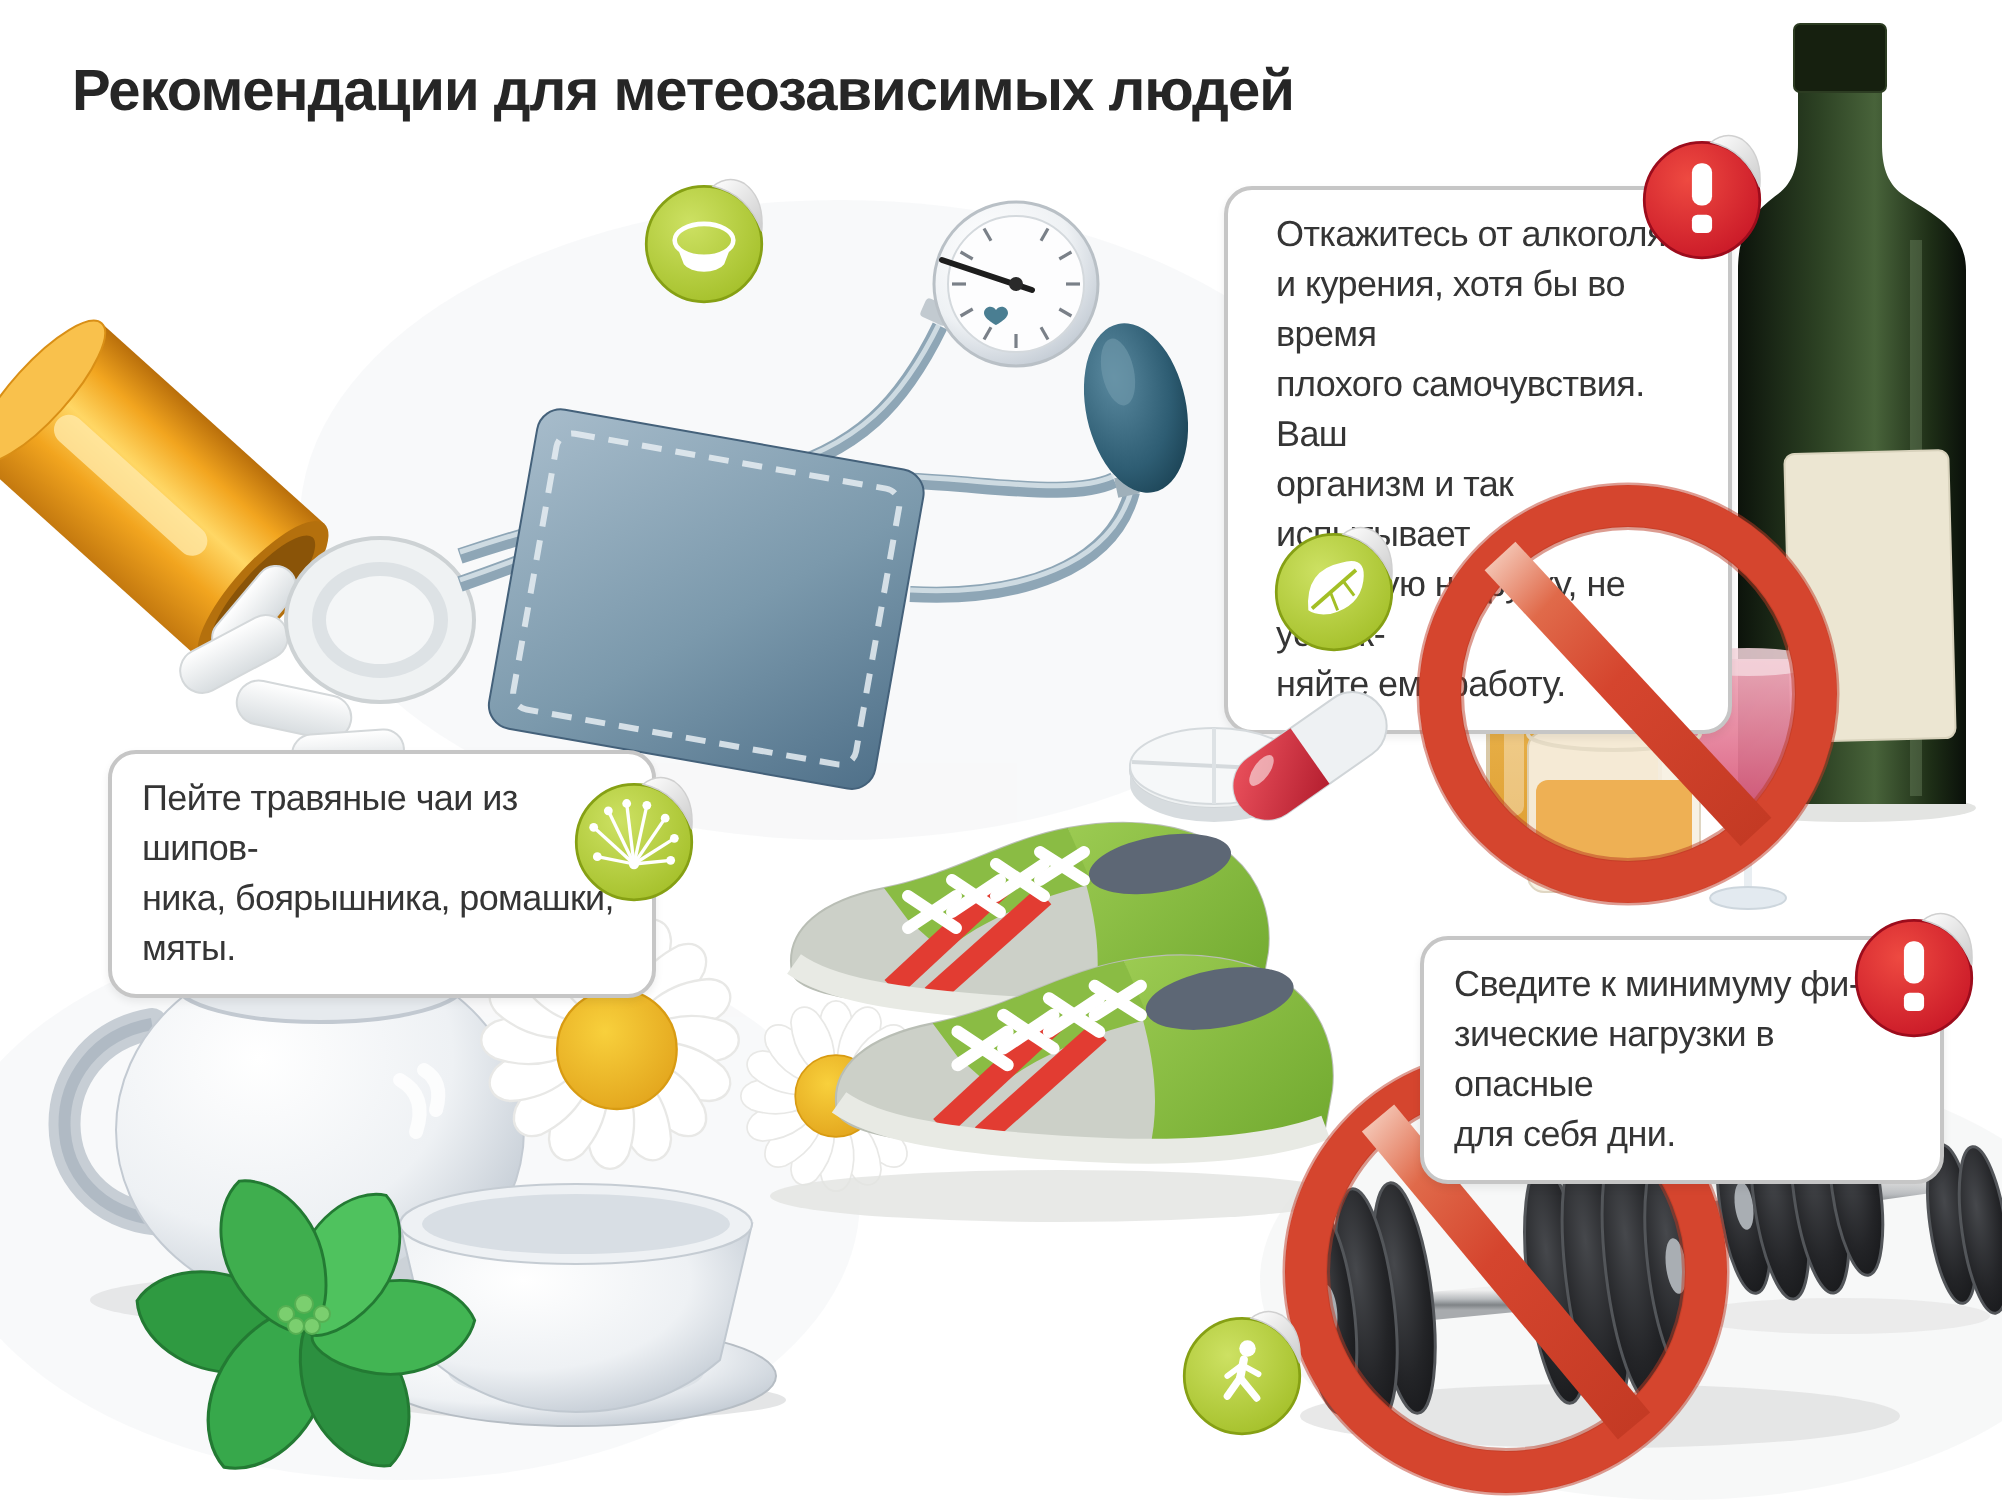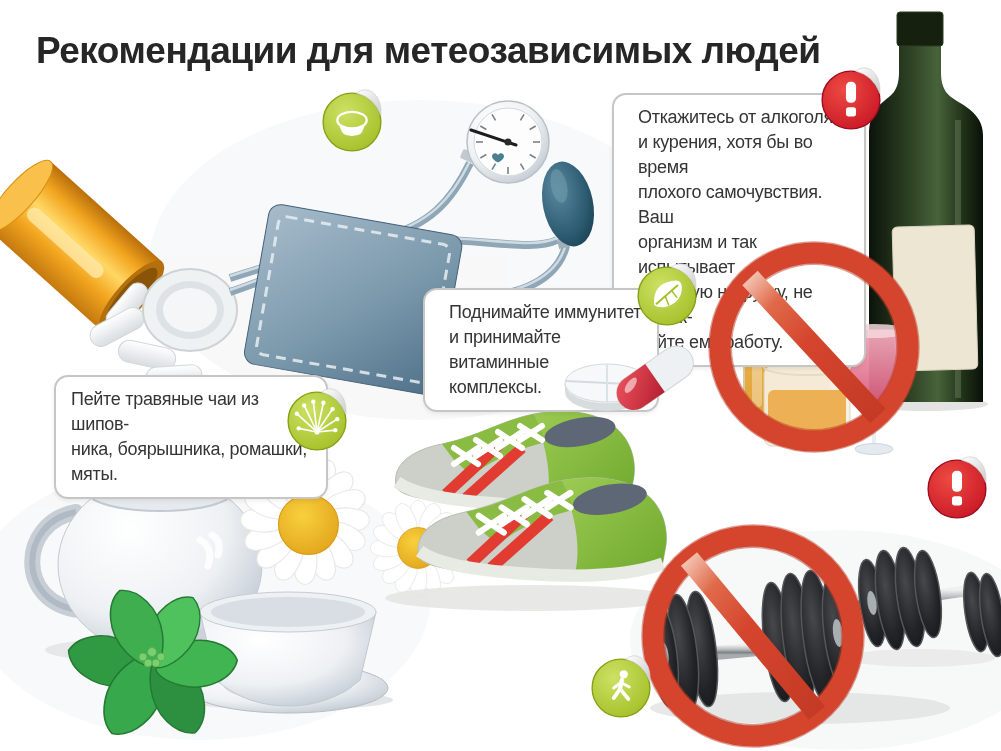--- a/index.html
+++ b/index.html
@@ -3,21 +3,21 @@
 <meta charset="utf-8">
 <style>
   html,body{margin:0;padding:0;background:#e9e9e9;}
   .stage{
     position:relative;width:1001px;height:751px;margin:0 auto;overflow:hidden;
     background:radial-gradient(120% 120% at 50% 45%, #ffffff 68%, #ececed 100%);
     font-family:"Liberation Sans", sans-serif;
   }
   .title{
     position:absolute;left:36px;top:30px;margin:0;
-    font-size:37px;font-weight:bold;color:#262626;letter-spacing:-0.5px;
+    font-size:29px;font-weight:bold;color:#262626;letter-spacing:-0.5px;
   }
   .illu,.overlay{position:absolute;left:0;top:0;}
   .illu{z-index:1;}
   .overlay{z-index:3;pointer-events:none;}
   .card{
     position:absolute;background:#ffffff;border:2px solid #c6c6c6;border-radius:14px;
     padding:10px 15px;box-sizing:border-box;z-index:4;
     box-shadow:0 2px 4px rgba(0,0,0,0.07);
   }
   .card.under{z-index:2;padding-left:24px;}
@@ -402,25 +402,20 @@
 <h1 class="title">Рекомендации для метеозависимых людей</h1>
 
 <div class="card under" style="left:612px;top:93px;width:254px;">
   <p>Откажитесь от алкоголя
 и курения, хотя бы во время
 плохого самочувствия. Ваш
 организм и так испытывает
 большую нагрузку, не услож-
 няйте ему работу.</p>
 </div>
-<div class="card under" style="left:423px;top:288px;width:236px;">
-  <p>Поднимайте иммунитет
-и принимайте витаминные
-комплексы.</p>
-</div>
 
 <svg class="overlay" width="1001" height="751" viewBox="0 0 1001 751">
   <g>
     <circle cx="814" cy="347" r="94" fill="none" stroke="#d5452e" stroke-width="21"></circle>
     <circle cx="814" cy="347" r="105" fill="none" stroke="#c03a25" stroke-width="1.5" opacity=".5"></circle>
     <circle cx="814" cy="347" r="83" fill="none" stroke="#b93a23" stroke-width="2" opacity=".5"></circle>
     <line x1="750" y1="278" x2="878" y2="416" stroke="url(#redSlash)" stroke-width="21"></line>
   </g>
   <g>
     <g>
@@ -435,20 +430,25 @@
       <path d="M -26,-17 L 0,-17 L 0,17 L -26,17 A 17,17 0 0 1 -43,0 A 17,17 0 0 1 -26,-17 Z" fill="url(#capRed)"></path>
       <ellipse cx="-24" cy="-8" rx="9" ry="4" fill="#ffffff" opacity=".55" transform="rotate(-20 -24 -8)"></ellipse>
     </g>
   </g>
 </svg>
 
 <div class="card" style="left:54px;top:375px;width:274px;">
   <p>Пейте травяные чаи из шипов-
 ника, боярышника, ромашки,
 мяты.</p>
+</div>
+<div class="card" style="left:710px;top:468px;width:262px;">
+  <p>Сведите к минимуму фи-
+зические нагрузки в опасные
+для себя дни.</p>
 </div>
 
 <div class="sticker" style="left:319px;top:89px;">
   <svg width="66" height="66" viewBox="-36 -36 72 72">
     <circle r="31.5" fill="url(#stGreen)" stroke="#86a014" stroke-width="1.5"></circle>
     <path d="M 5,-31.5 Q 24,-27 31.5,-7 Q 33,-25 22,-33 Q 13,-38 5,-31.5 Z" fill="url(#foldGrad)" stroke="#d0d0d0" stroke-width=".8"></path>
     <g>
       <path d="M -16,-2 A 16,9 0 0 0 16,-2 L 11,11 A 12,7 0 0 1 -11,11 Z" fill="#ffffff"></path>
       <ellipse cx="0" cy="-2" rx="16" ry="9" fill="none" stroke="#ffffff" stroke-width="2.5"></ellipse>
     </g>

